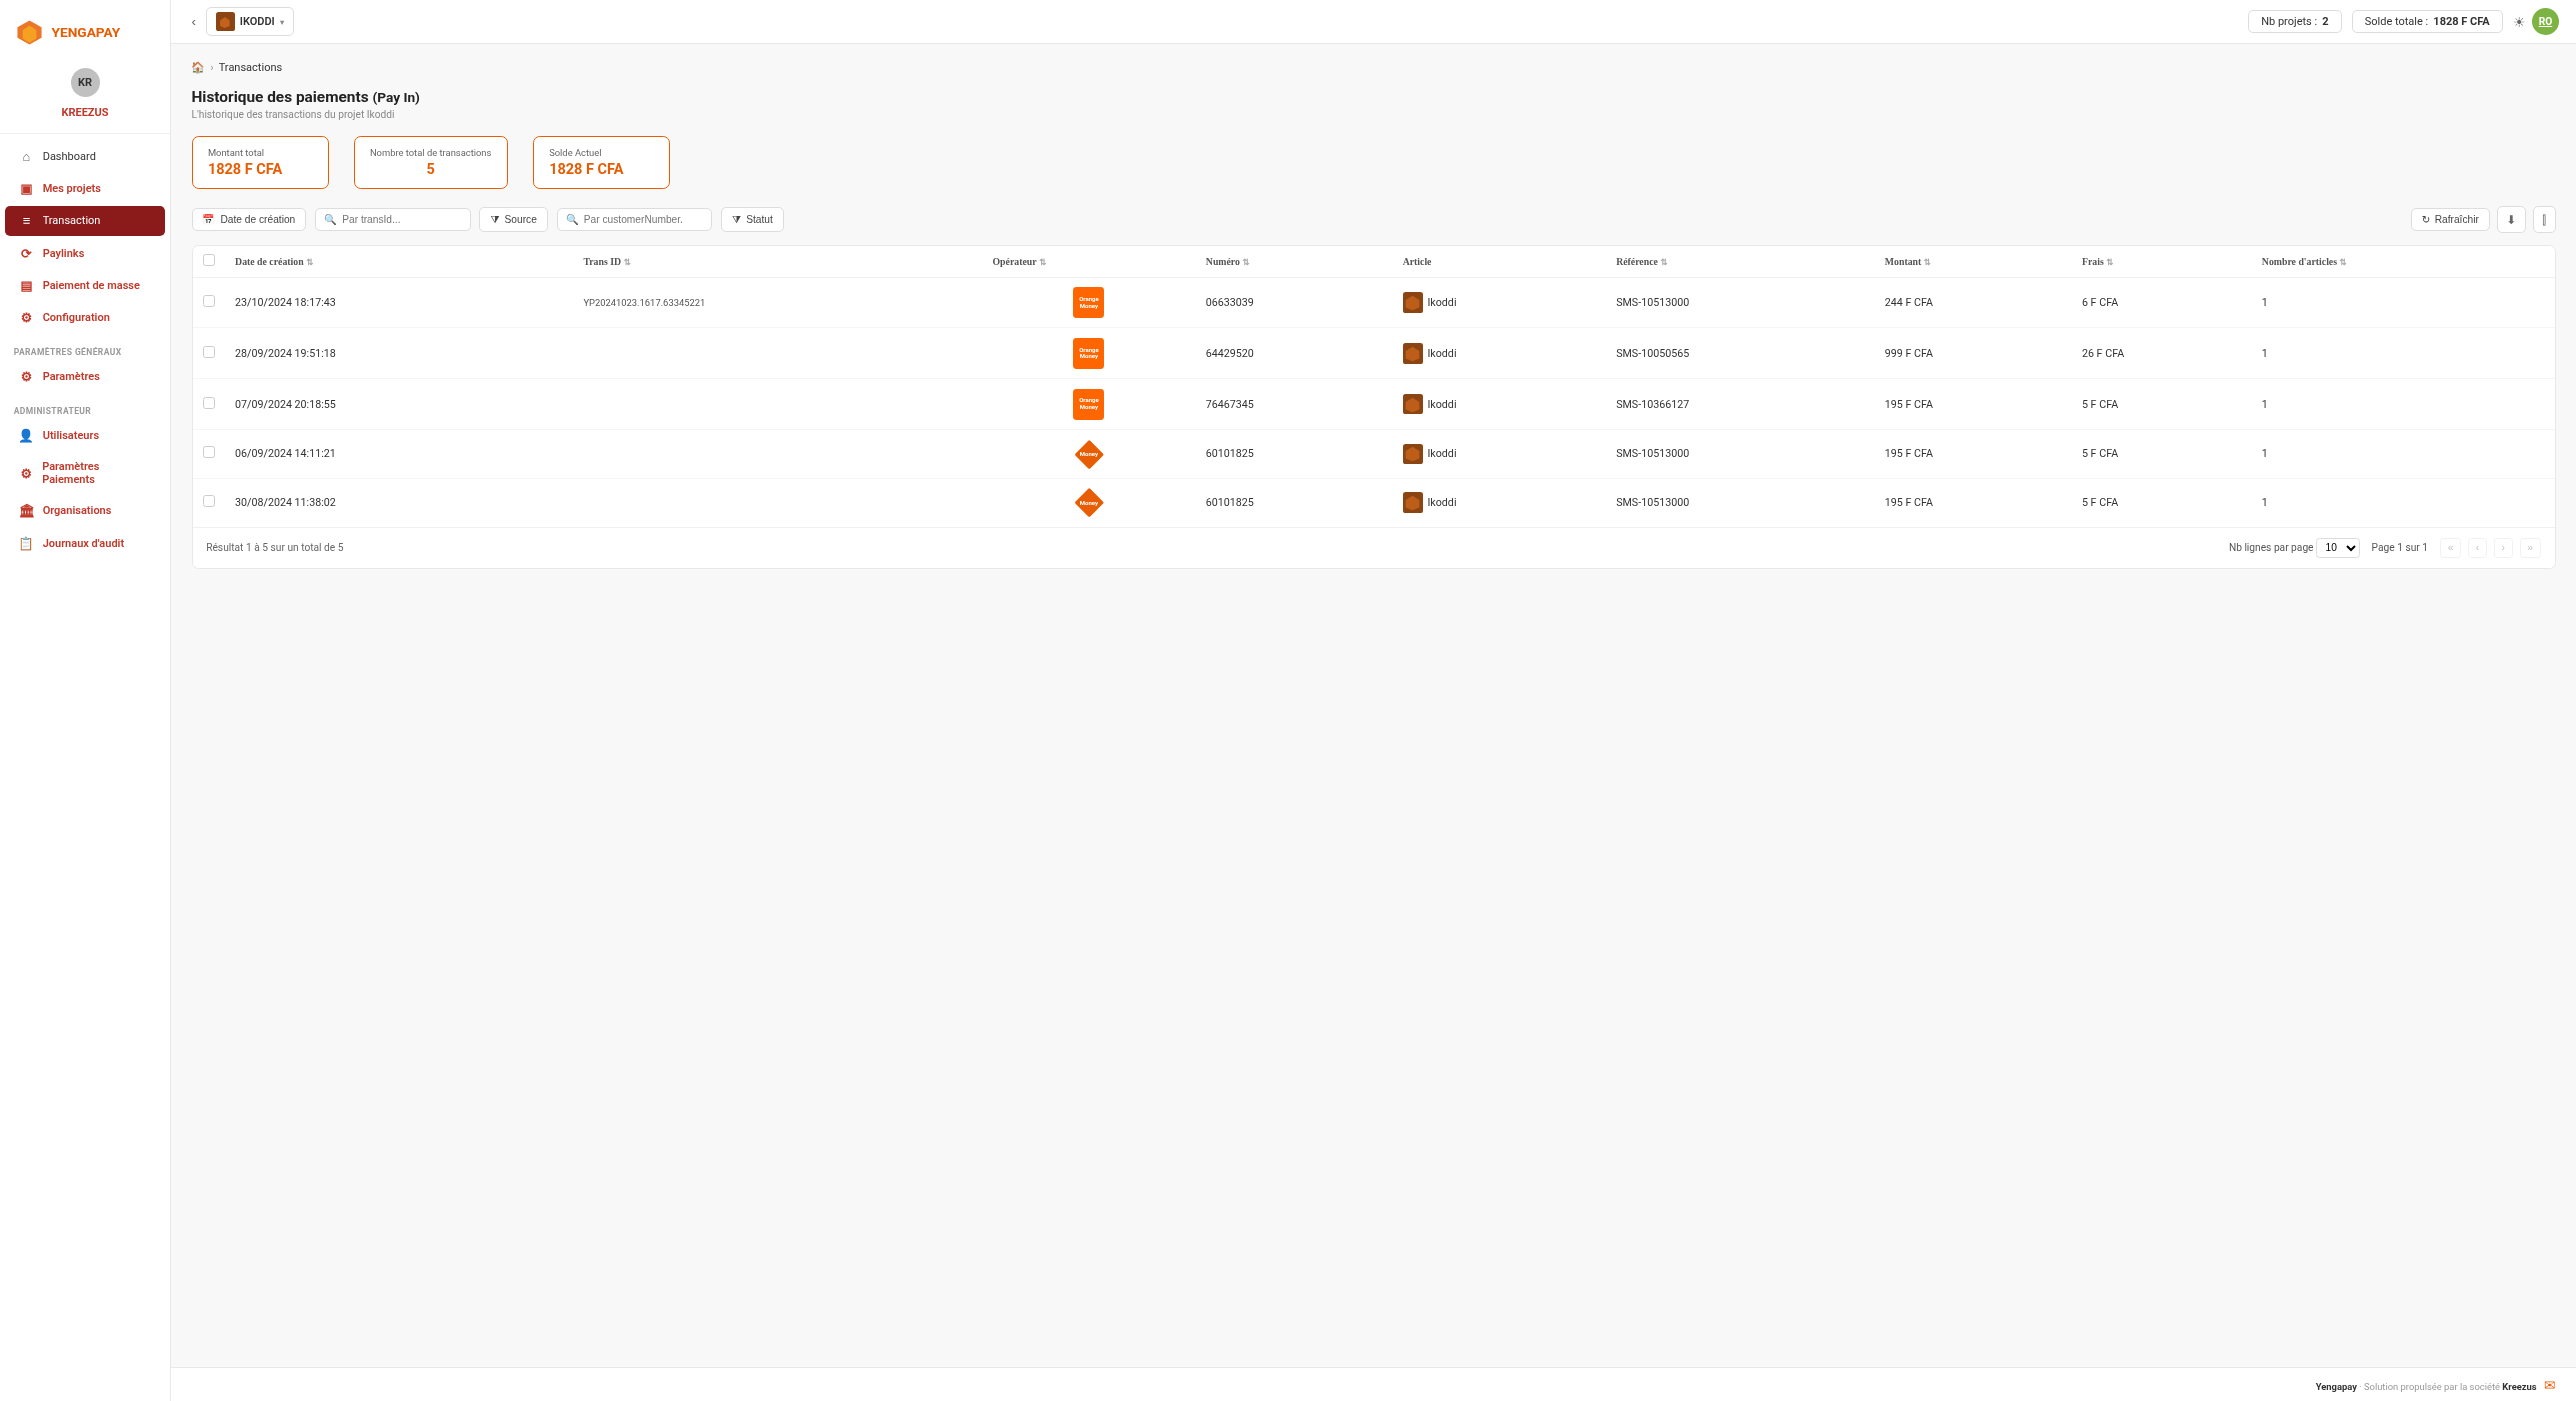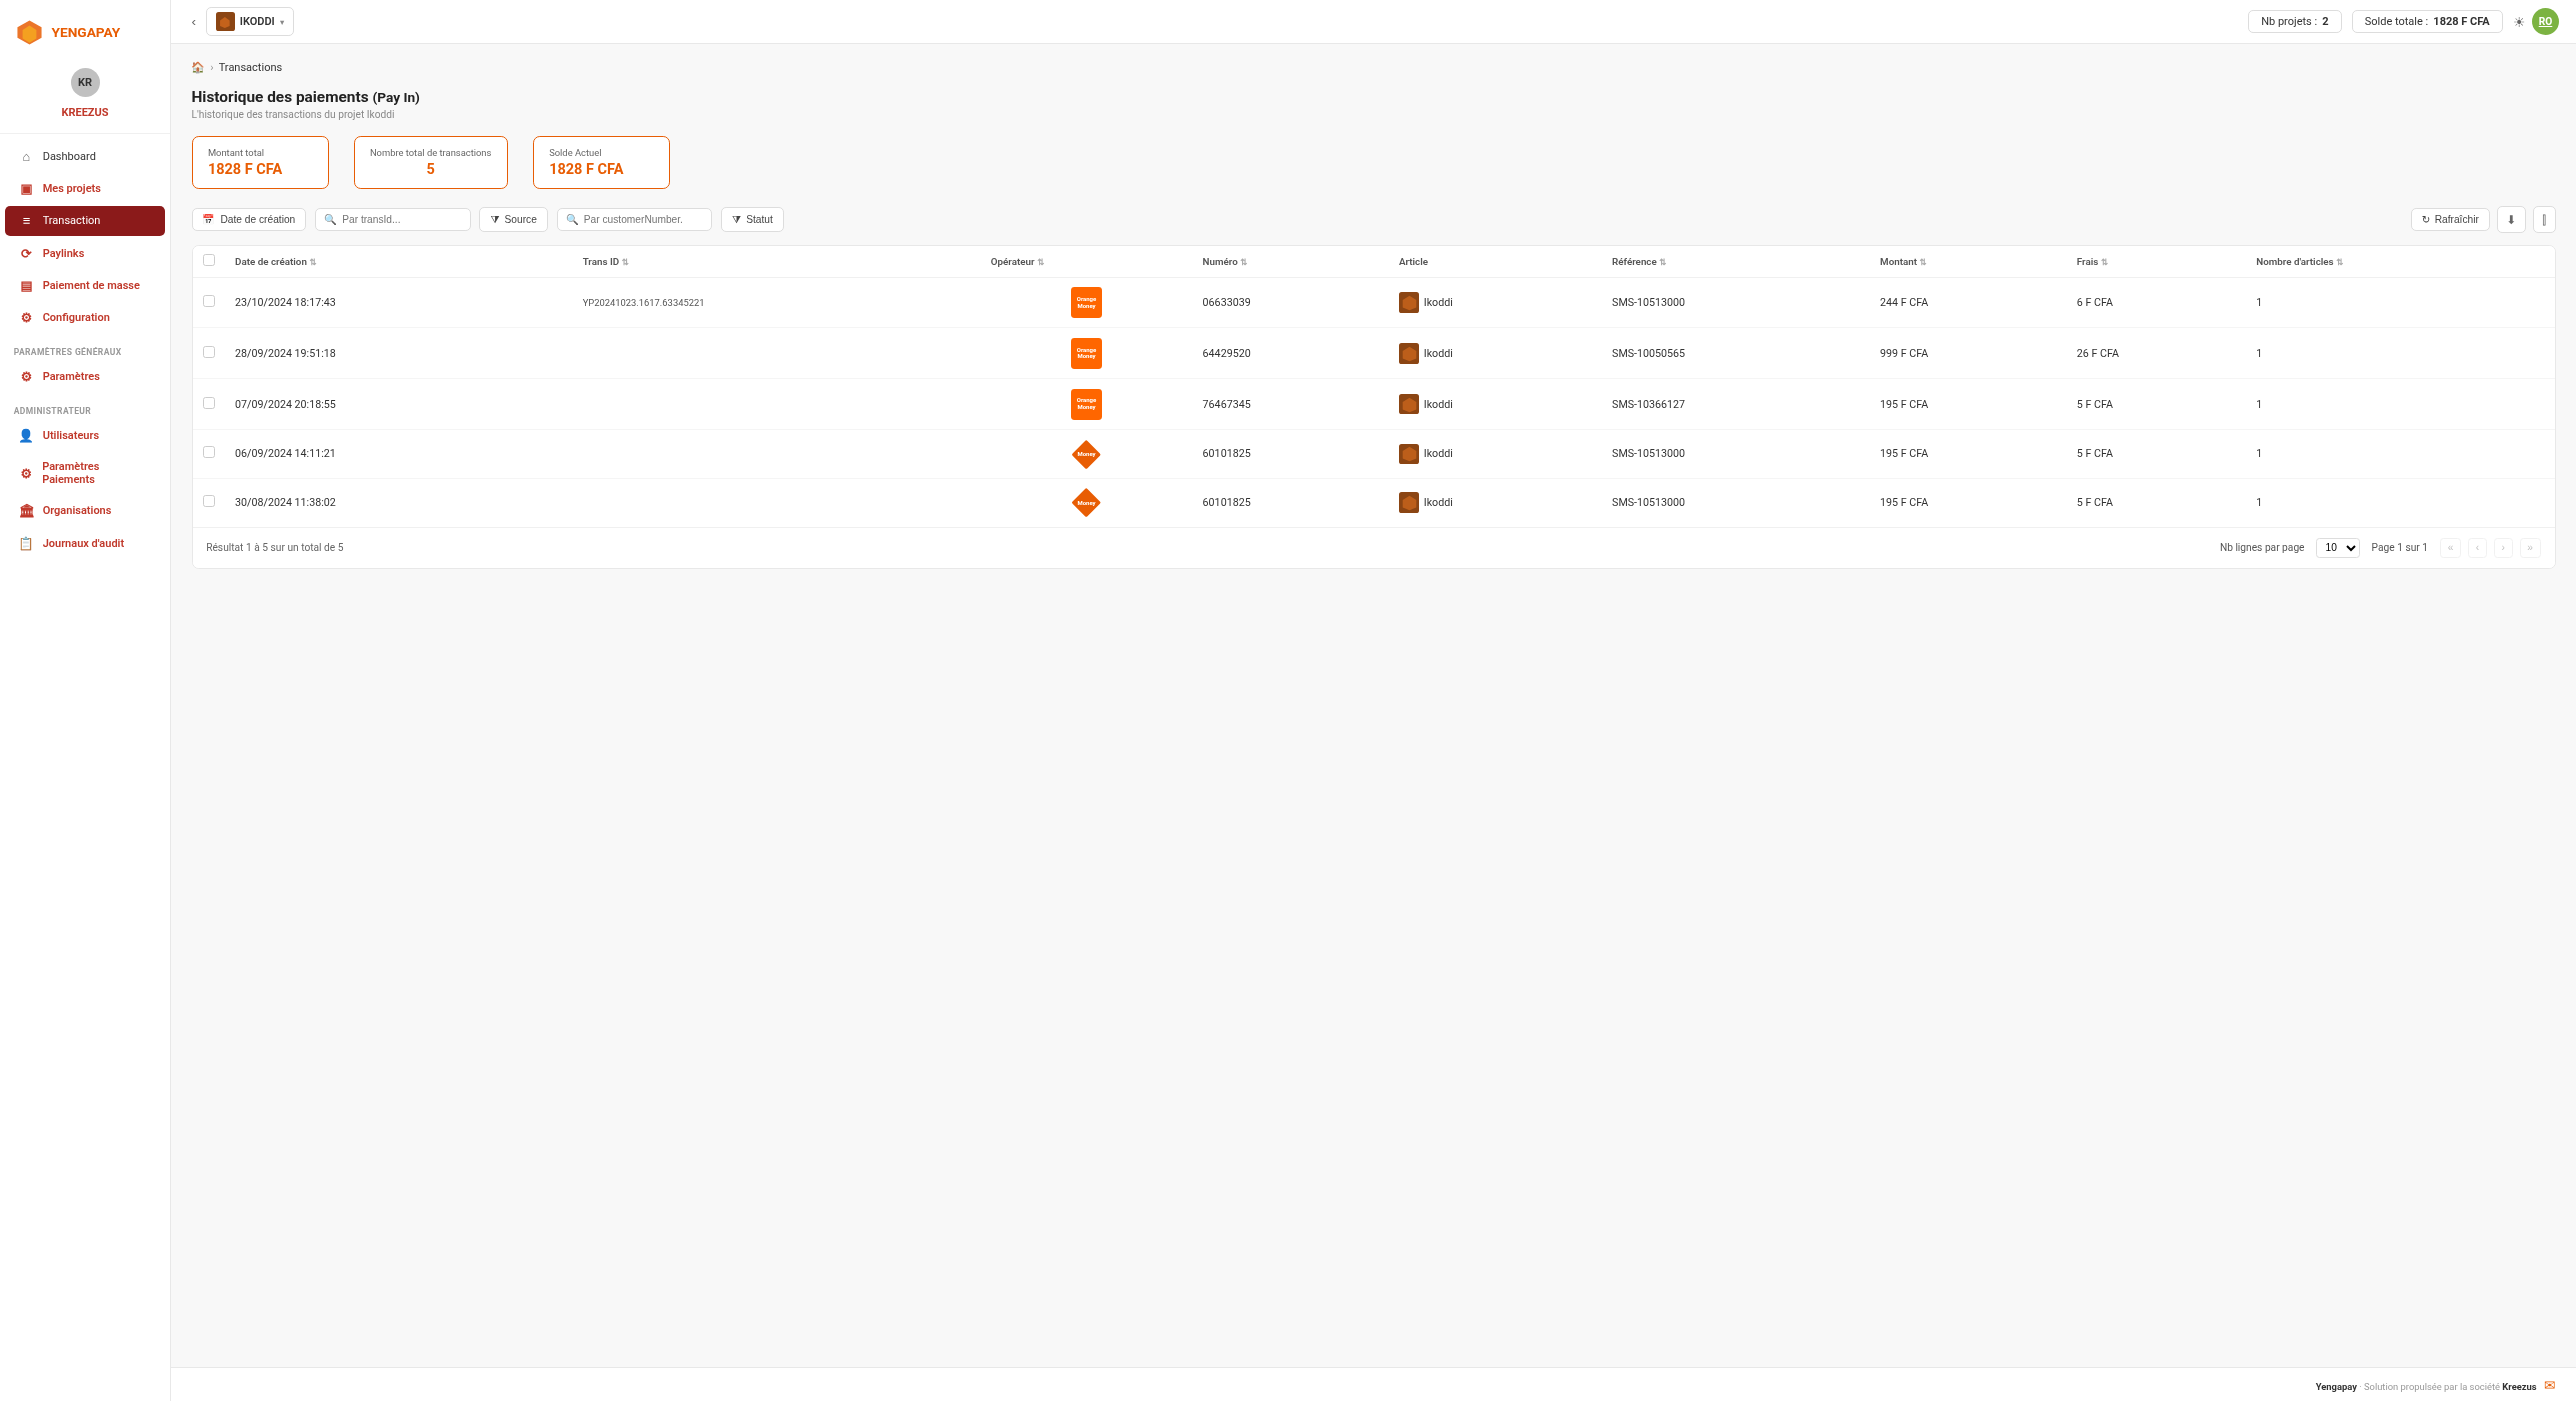--- a/index.html
+++ b/index.html
@@ -64,42 +64,42 @@
     .filter-btn { display: flex; align-items: center; gap: 5.1px; border: 0.9px solid #ddd; border-radius: 5.1px; padding: 5.1px 10.2px; background: #fff; cursor: pointer; font-size: 10.2px; color: #444; }
     .search-input-wrap { display: flex; align-items: center; gap: 5.1px; border: 0.9px solid #ddd; border-radius: 5.1px; padding: 5.1px 8.5px; background: #fff; }
     .search-input-wrap input { border: none; outline: none; font-size: 10.2px; color: #444; width: 119px; background: transparent; }
     .filter-actions { margin-left: auto; display: flex; align-items: center; gap: 6.8px; }
     .refresh-btn { display: flex; align-items: center; gap: 4.3px; border: 0.9px solid #ddd; border-radius: 5.1px; padding: 5.1px 10.2px; background: #fff; cursor: pointer; font-size: 10.2px; color: #444; }
     .icon-btn { border: 0.9px solid #ddd; border-radius: 5.1px; padding: 5.1px 8.5px; background: #fff; cursor: pointer; font-size: 12px; color: #666; }
 
     
     .table-wrap { background: #fff; border-radius: 6.8px; border: 0.9px solid #e8e8e8; overflow: hidden; }
     table { width: 100%; border-collapse: collapse; }
-    thead tr { border-bottom: 0.9px solid #f0f0f0; background: #fff; }
+    thead tr { border-bottom: 0.9px solid #f0f0f0; background: #fff; font-family: Liberation Serif, serif; }
     th { padding: 8.5px 10.2px; text-align: left; font-size: 9.8px; font-weight: 600; color: #555; white-space: nowrap; }
     th .sort-icon { color: #aaa; font-size: 8.5px; margin-left: 2.6px; }
     td { padding: 9.4px 10.2px; font-size: 10.7px; color: #333; border-bottom: 0.9px solid #f5f5f5; vertical-align: middle; }
     tr:last-child td { border-bottom: none; }
     .checkbox-cell { width: 25.6px; }
     .check-box { width: 12px; height: 12px; border: 1.3px solid #ccc; border-radius: 2.6px; cursor: pointer; display: inline-block; }
 
     
     .op-logo { display: flex; align-items: center; justify-content: center; }
     .op-badge-om { width: 31px; height: 31px; background: #ff6600; border-radius: 3.4px; display: flex; flex-direction: column; align-items: center; justify-content: center; }
     .op-badge-om span { color: #fff; font-size: 6.8px; font-weight: 700; line-height: 1.2; }
 
     
     .article-cell { display: flex; align-items: center; gap: 4.3px; }
     .article-img { width: 20.5px; height: 20.5px; border-radius: 2.6px; background: #8b4513; display: flex; align-items: center; justify-content: center; font-size: 6.8px; color: #fff; }
 
     
     .pagination-row { display: flex; align-items: center; justify-content: space-between; padding: 10.2px 13.7px; border-top: 0.9px solid #f0f0f0; background: #fff; }
     .pagination-info { font-size: 10.2px; color: #666; }
     .pagination-controls { display: flex; align-items: center; gap: 6.8px; }
-    .per-page { display: flex; align-items: center; gap: 11px; font-size: 10.2px; color: #555; }
+    .per-page { display: flex; align-items: center; gap: 2px; font-size: 10.2px; color: #555; }
     .per-page-select { border: 0.9px solid #ddd; border-radius: 3.4px; padding: 2.6px 5.1px; font-size: 10.2px; background: #fff; }
     .page-info { font-size: 10.2px; color: #555; margin: 0 5.1px; }
     .page-nav-btn { border: 0.9px solid #ddd; border-radius: 3.4px; padding: 3.4px 6.8px; background: #fff; cursor: pointer; font-size: 10.2px; color: #666; }
     .page-nav-btn.disabled { opacity: 0.4; cursor: not-allowed; }
 
     
     .footer { background: #fff; border-top: 0.9px solid #e8e8e8; padding: 8.5px 20.5px; text-align: right; font-size: 9.4px; color: #999; }
     .footer strong { color: #333; }
     .footer-mail { font-size: 13.7px; color: #e85d04; margin-left: 5.1px; }
   </style>

